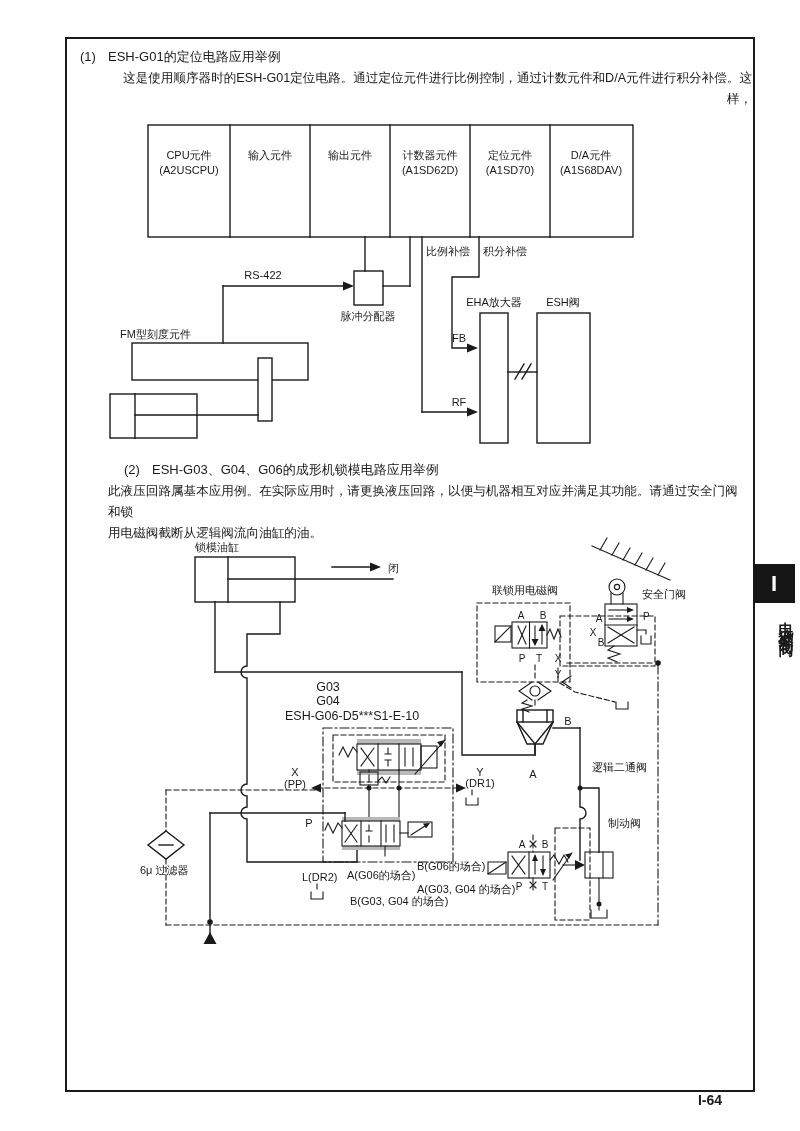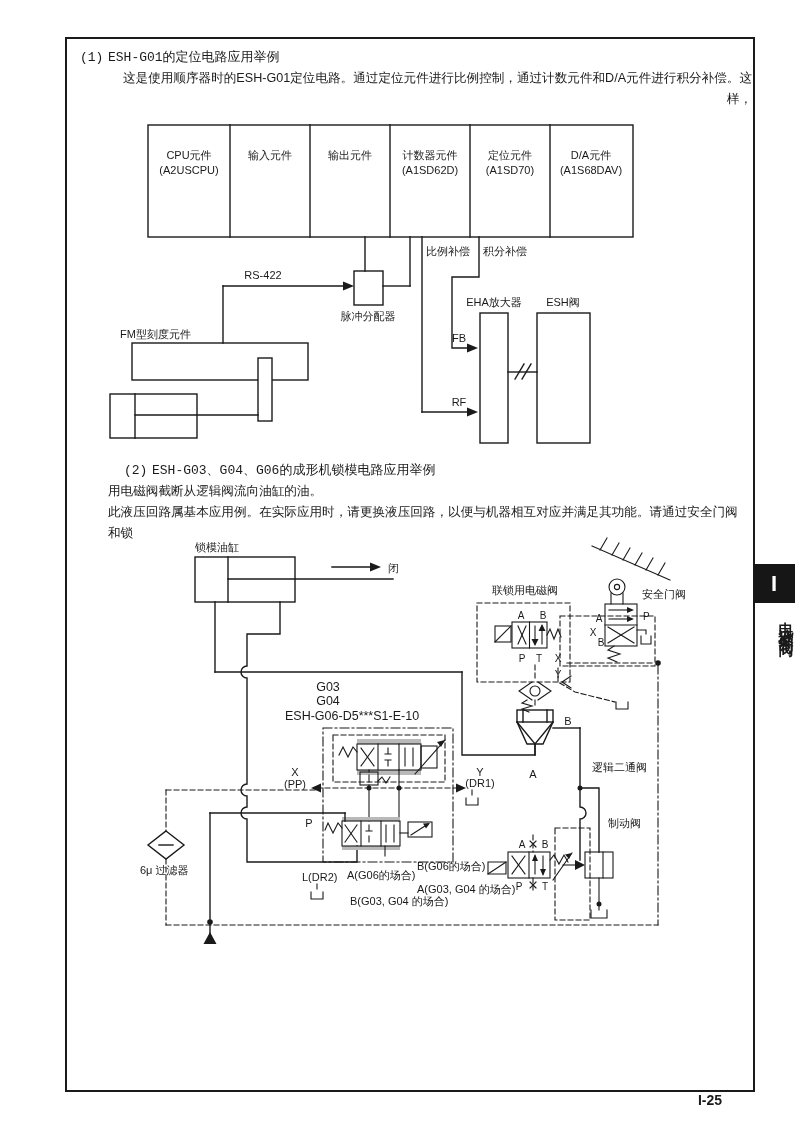--- a/index.html
+++ b/index.html
@@ -1,20 +1,20 @@
 <!DOCTYPE html>
 <html><head>
 <meta charset="utf-8">
 <style>
   html,body{margin:0;padding:0;}
   body{width:800px;height:1131px;position:relative;background:#ffffff;
        font-family:"Liberation Sans",sans-serif;color:#1a1a1a;}
   .frame{position:absolute;left:65px;top:37px;width:686px;height:1051px;
          border:2px solid #1a1a1a;background:#fff;}
-  .sec-head{position:absolute;font-size:13px;white-space:nowrap;font-family:Liberation Mono, monospace;}
+  .sec-head{position:absolute;font-size:13px;white-space:nowrap;}
   .sec-head .num{display:inline-block;width:28px;}
   .sec-body{position:absolute;font-size:12.6px;line-height:21px;width:636px;}
   .tab-box{position:absolute;left:753px;top:564px;width:42px;height:39px;
            background:#161616;color:#fff;display:flex;align-items:center;
            justify-content:center;font-size:22px;font-weight:bold;}
   .tab-label{position:absolute;left:753px;top:610px;width:42px;
              writing-mode:vertical-rl;text-orientation:upright;
              font-size:15px;font-weight:bold;letter-spacing:5px;
              display:flex;justify-content:center;}
   .page-num{position:absolute;left:660px;top:1092px;width:100px;
@@ -35,21 +35,21 @@
 </style>
 </head>
 <body>
 
 <div class="frame"></div>
 
 <div class="tab-box">
   <span>I</span>
 </div>
 <div class="tab-label">电液控制阀</div>
-<div class="page-num">I-25</div>
+<div class="page-num">I-64</div>
 
 <div class="sec-head" style="left:80px;top:48px;">
   <span class="num">(1)</span><span>ESH-G01的定位电路应用举例</span>
 </div>
 <div class="sec-body" style="left:116px;top:68px;text-align:right;">
   <div>这是使用顺序器时的ESH-G01定位电路。通过定位元件进行比例控制，通过计数元件和D/A元件进行积分补偿。这样，</div>
 </div>
 
 <svg style="left:95px;top:115px;" width="660" height="345" viewBox="0 0 660 345">
 
@@ -123,22 +123,22 @@
     <rect x="15" y="279" width="87" height="44"></rect>
     <line x1="40" y1="279" x2="40" y2="323"></line>
     <line x1="40" y1="300" x2="163" y2="300"></line>
   </g>
 </svg>
 
 <div class="sec-head" style="left:80px;top:461px;margin-left:44px;">
   <span class="num">(2)</span><span>ESH-G03、G04、G06的成形机锁模电路应用举例</span>
 </div>
 <div class="sec-body" style="left:108px;top:481px;">
+  <div>此液压回路属基本应用例。在实际应用时，请更换液压回路，以便与机器相互对应并满足其功能。请通过安全门阀和锁</div>
   <div>用电磁阀截断从逻辑阀流向油缸的油。</div>
-  <div>此液压回路属基本应用例。在实际应用时，请更换液压回路，以便与机器相互对应并满足其功能。请通过安全门阀和锁</div>
 </div>
 
 <svg style="left:95px;top:530px;" width="660" height="445" viewBox="0 0 660 445">
 
   <text x="100" y="21">锁模油缸</text>
   <g class="ln">
     <rect x="100" y="27" width="100" height="45"></rect>
     <line x1="133" y1="27" x2="133" y2="72"></line>
     <line x1="133" y1="49" x2="298" y2="49"></line>
   </g>

